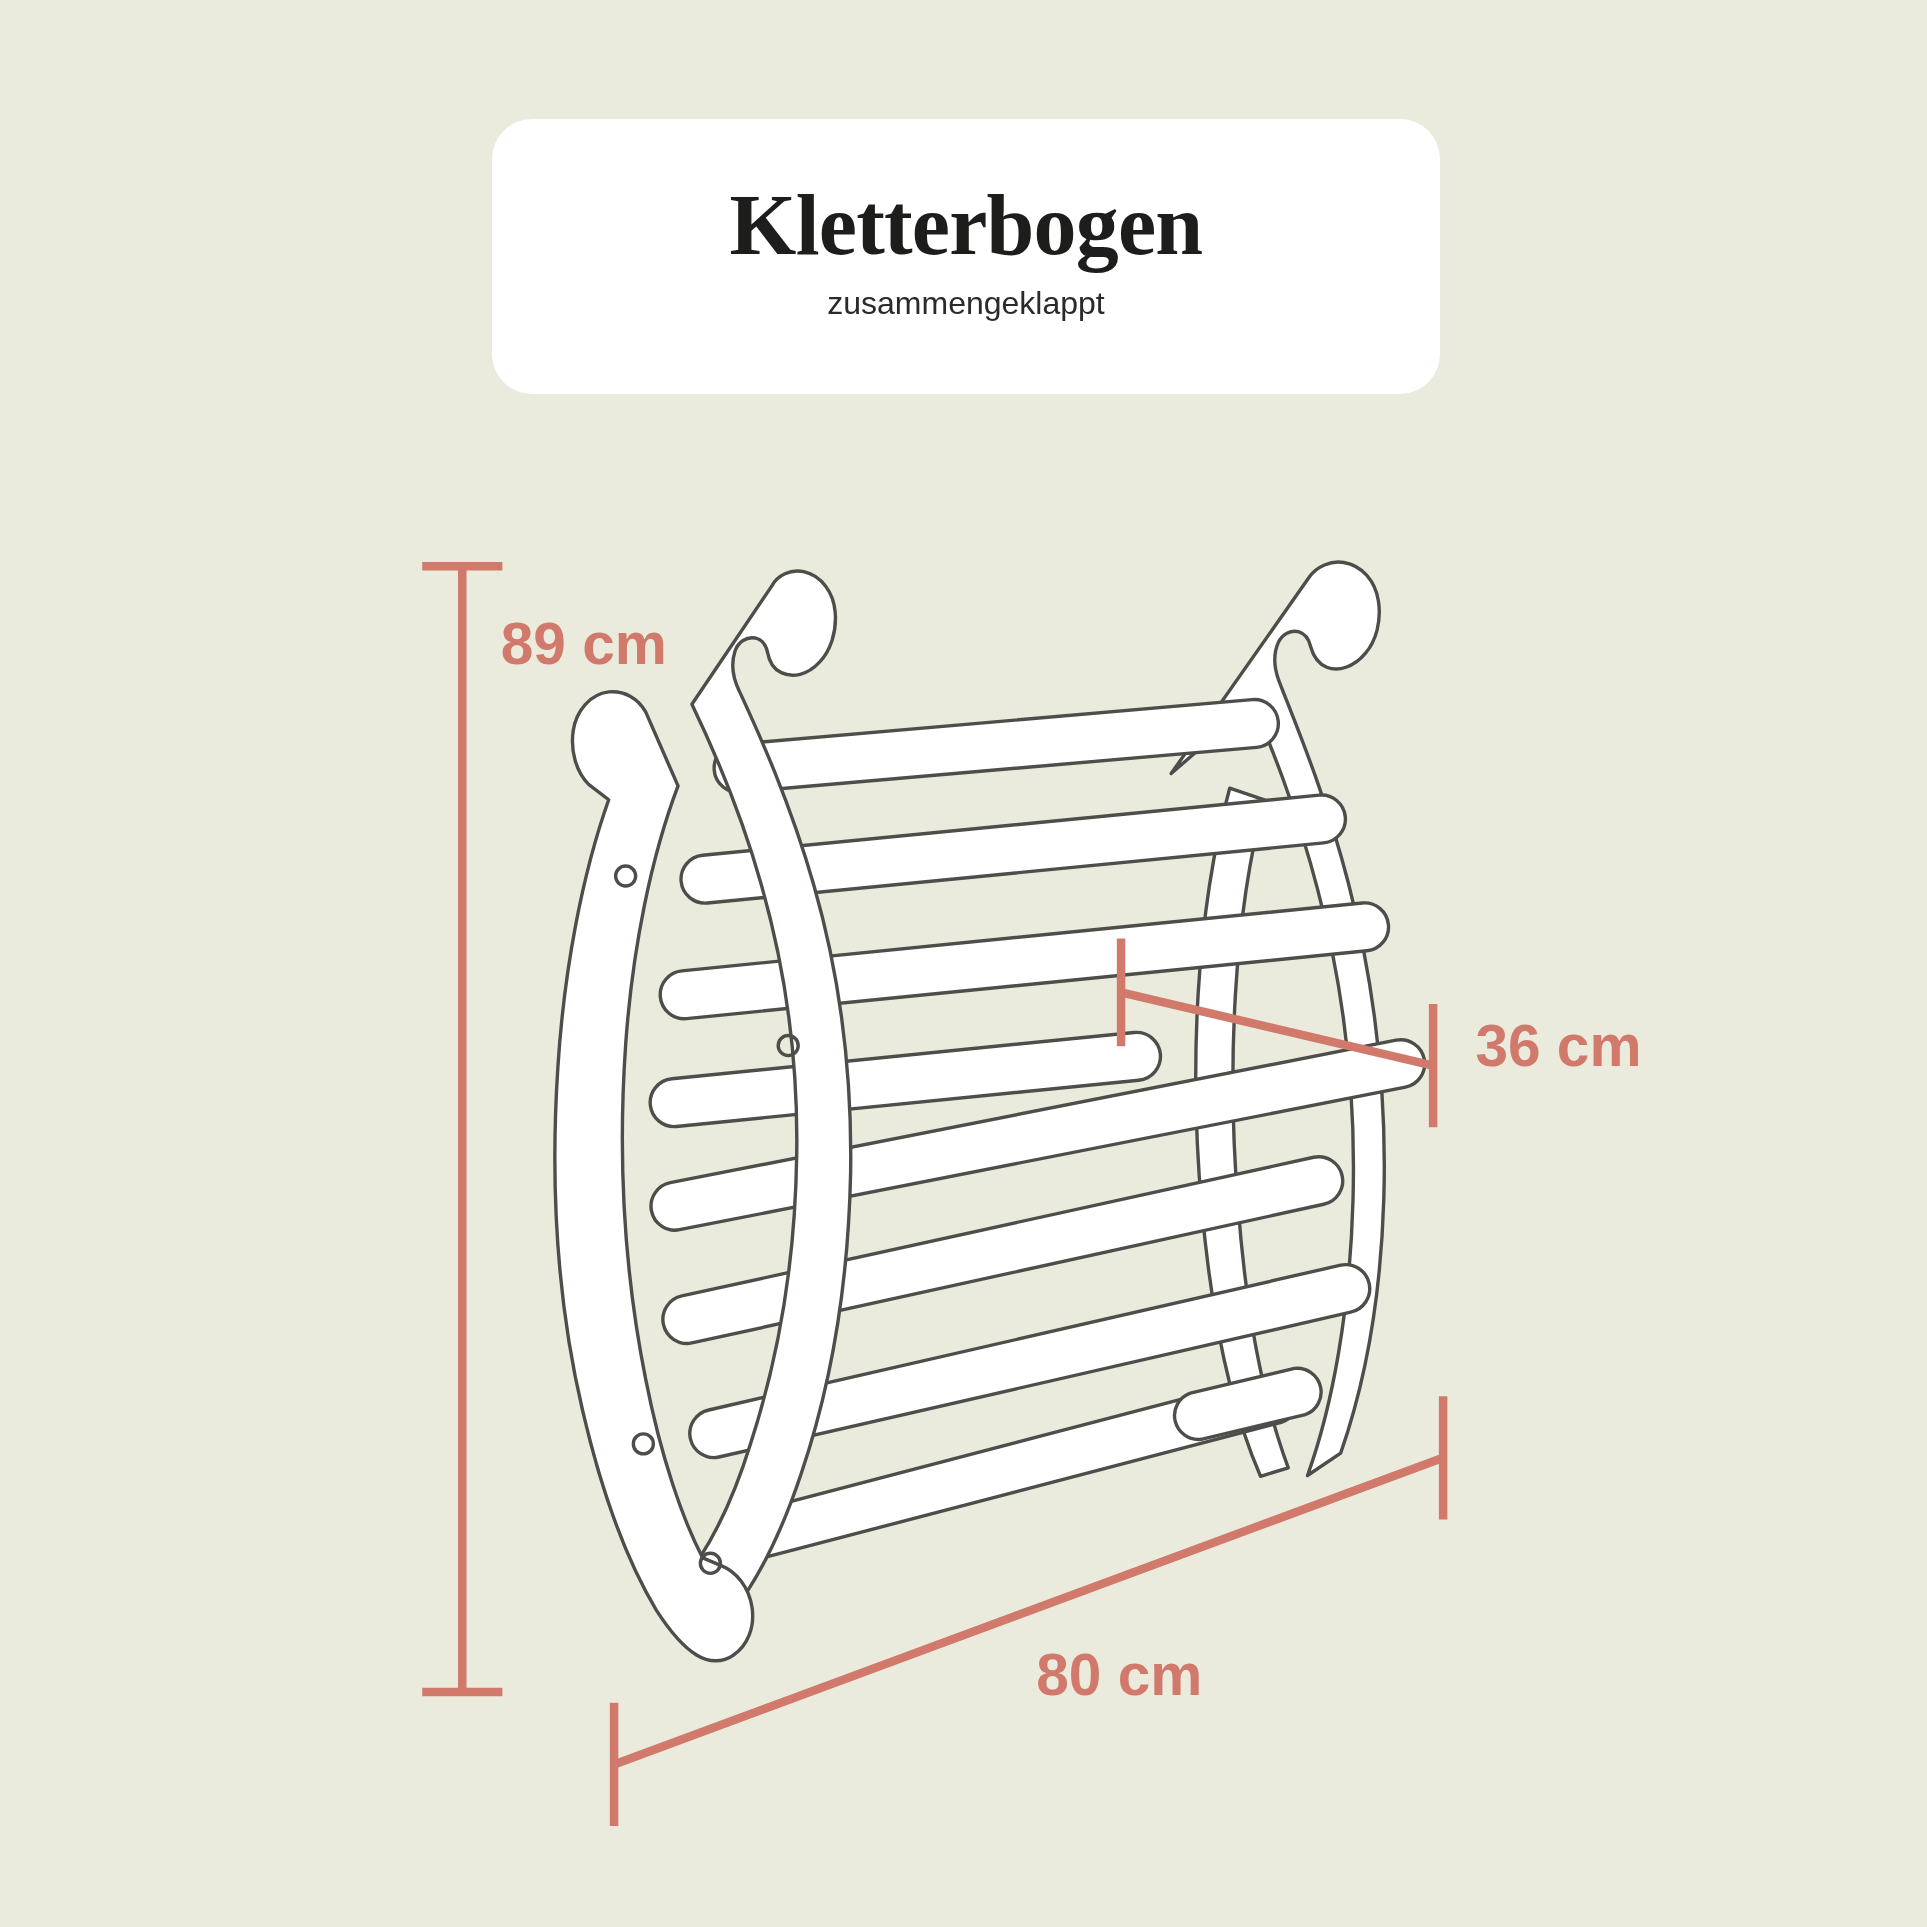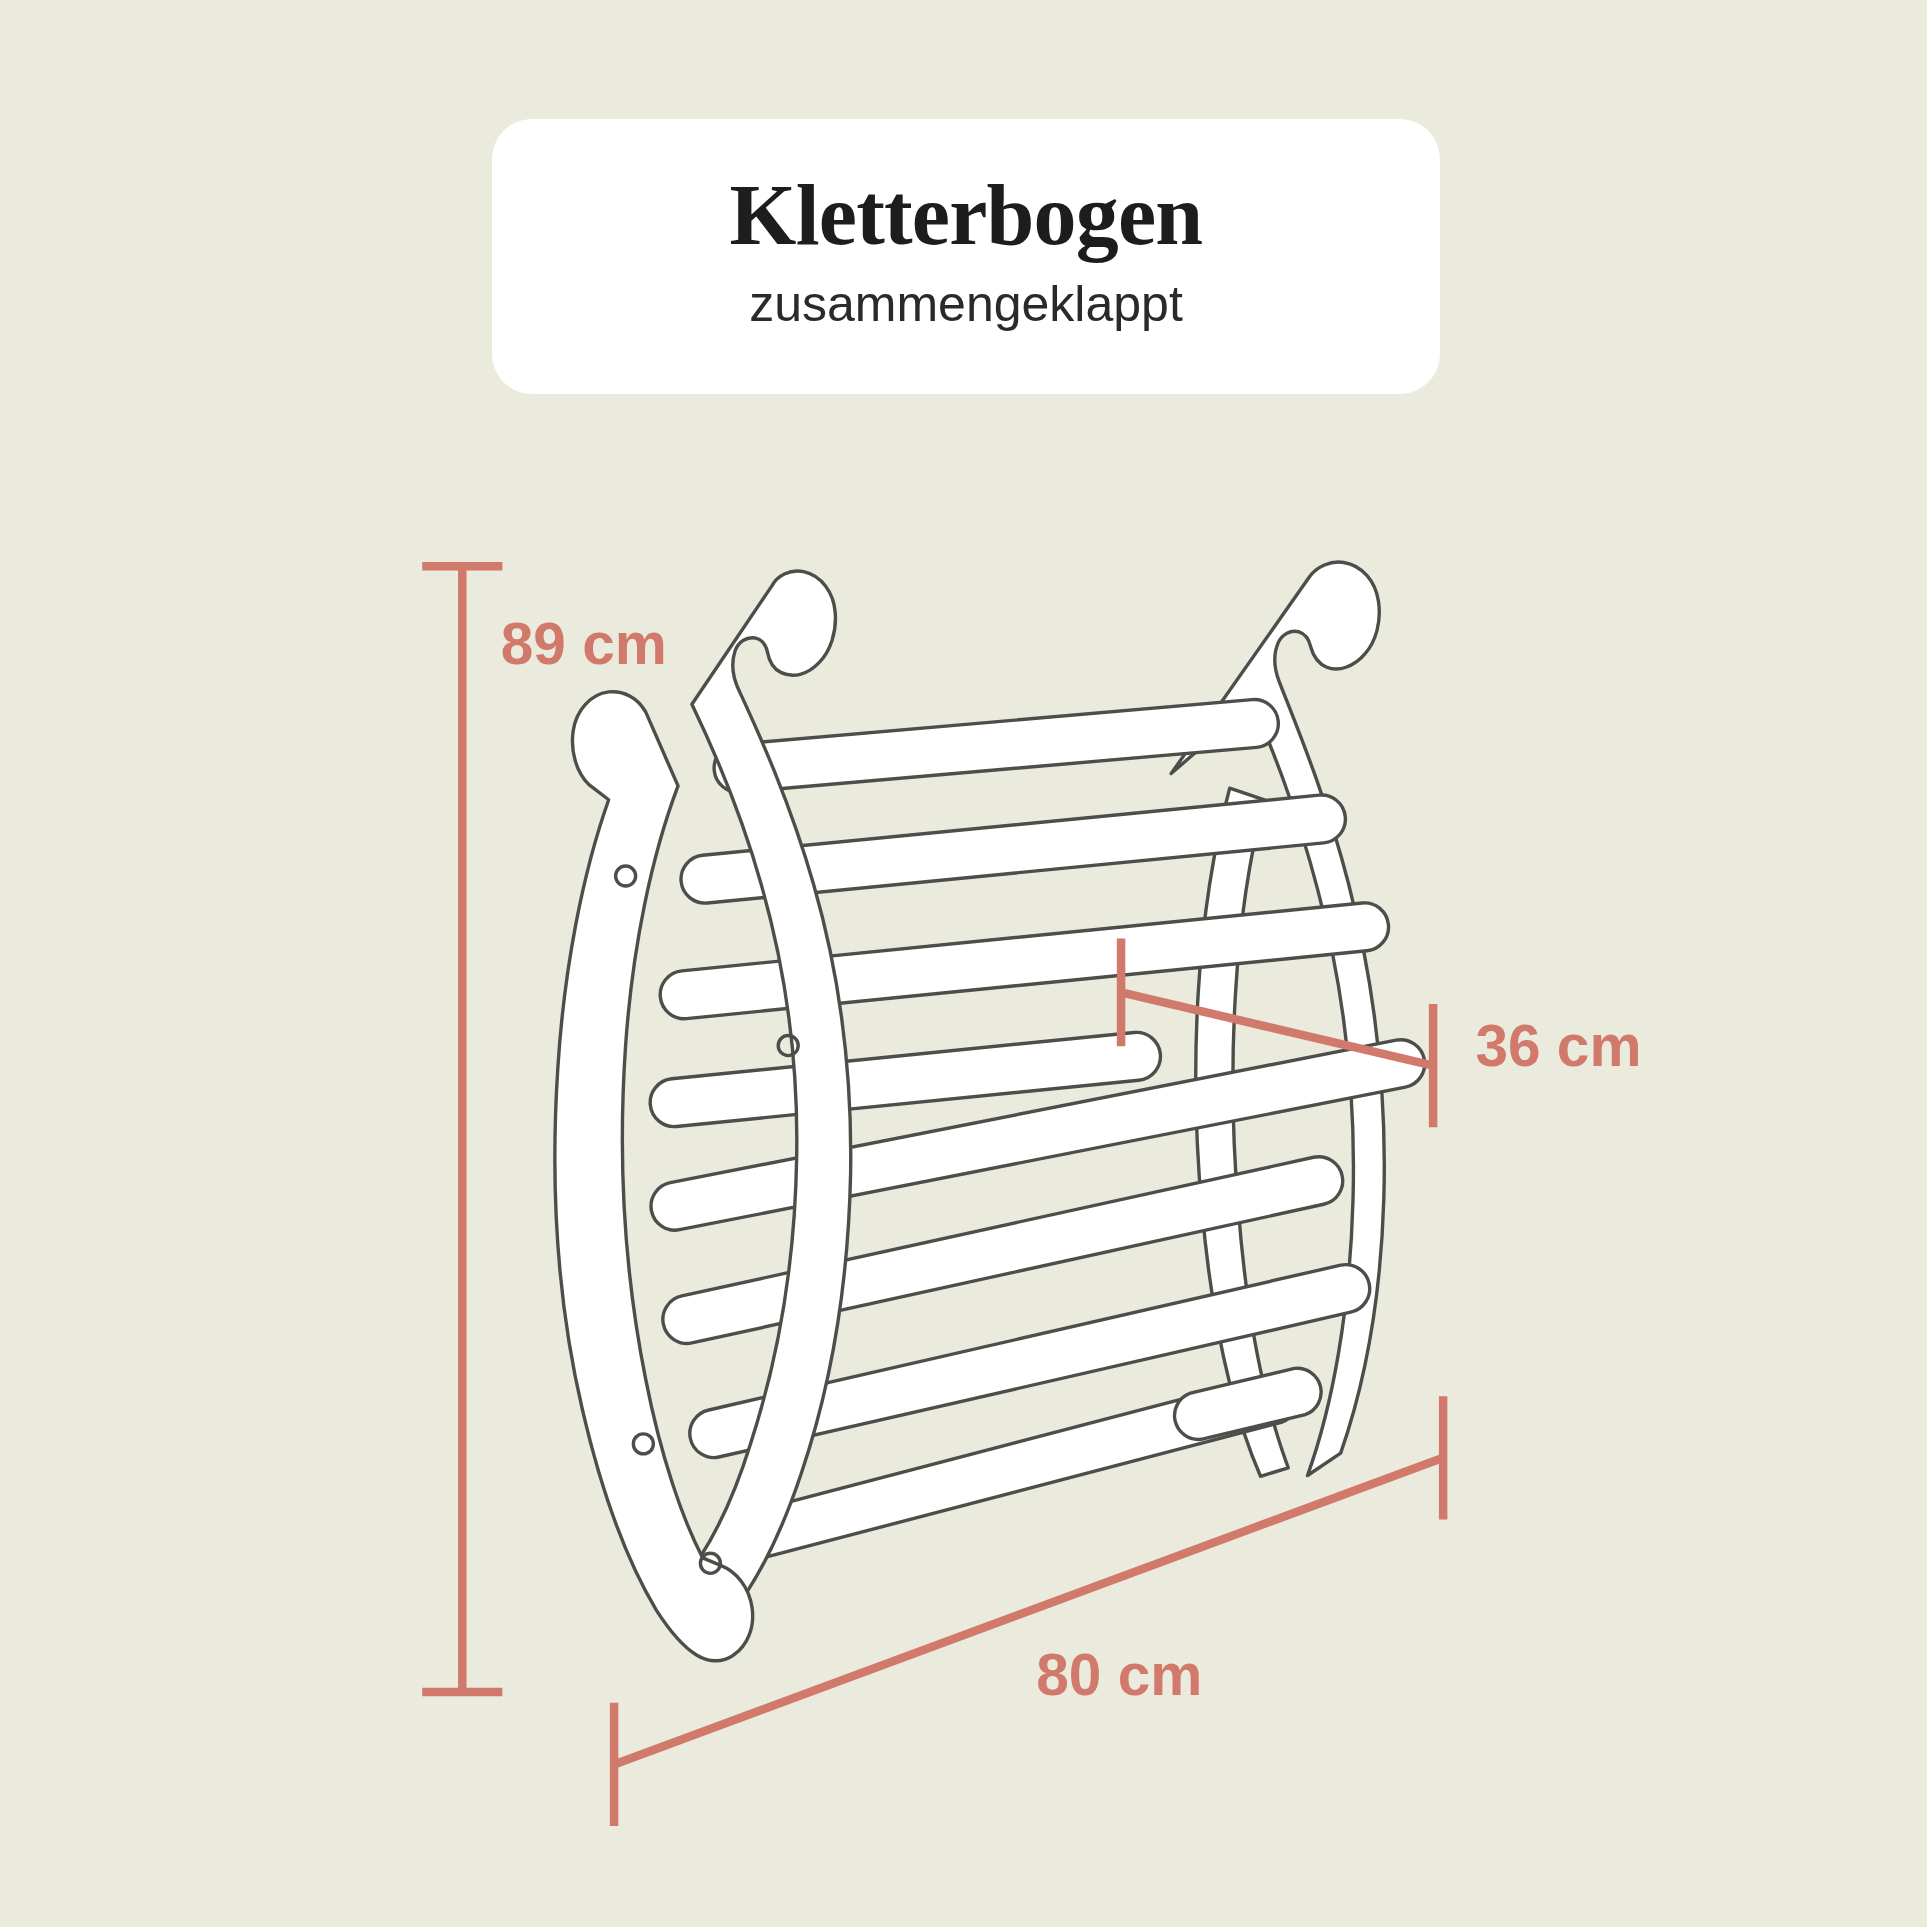--- a/index.html
+++ b/index.html
@@ -43,21 +43,21 @@
     font-weight: bold;
     font-size: 86px;
     line-height: 1.08;
     color: #1d1d1b;
     letter-spacing: -0.8px;
     white-space: nowrap;
   }
   .title-sub {
     font-family: "Liberation Sans", sans-serif;
     font-weight: normal;
-    font-size: 50px;
+    font-size: 32px;
     line-height: 1.2;
     color: #2a2a28;
     margin-top: 12.3px;
     white-space: nowrap;
   }
 
   
   #drawing {
     position: absolute;
     left: 0;

